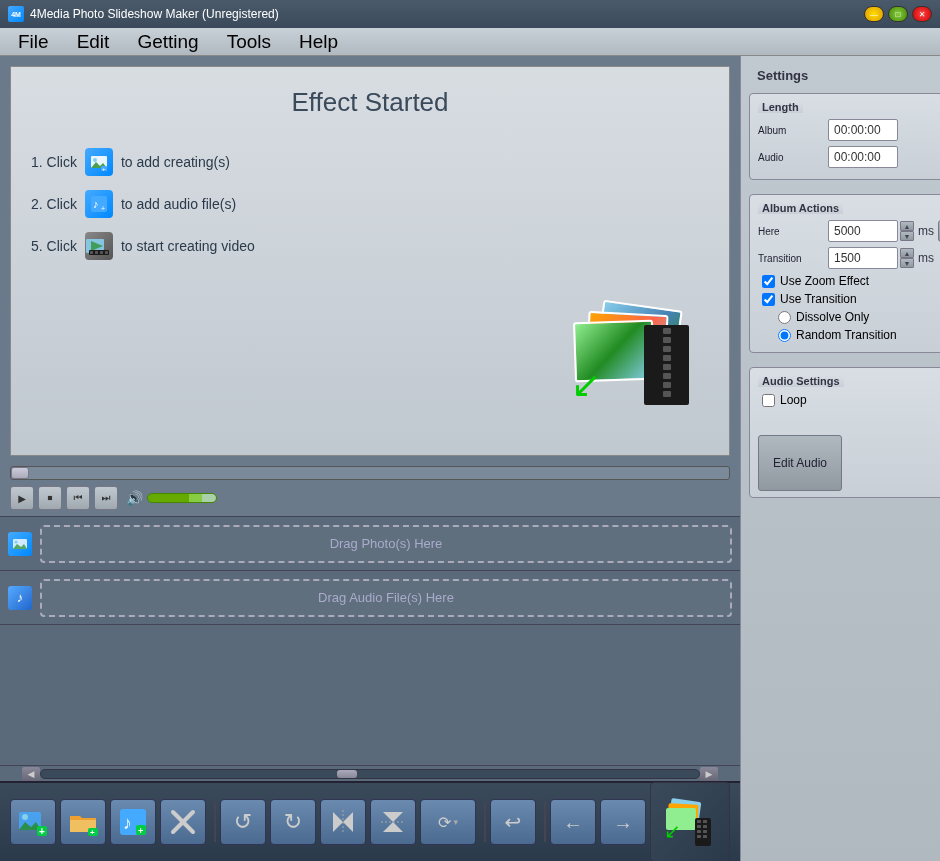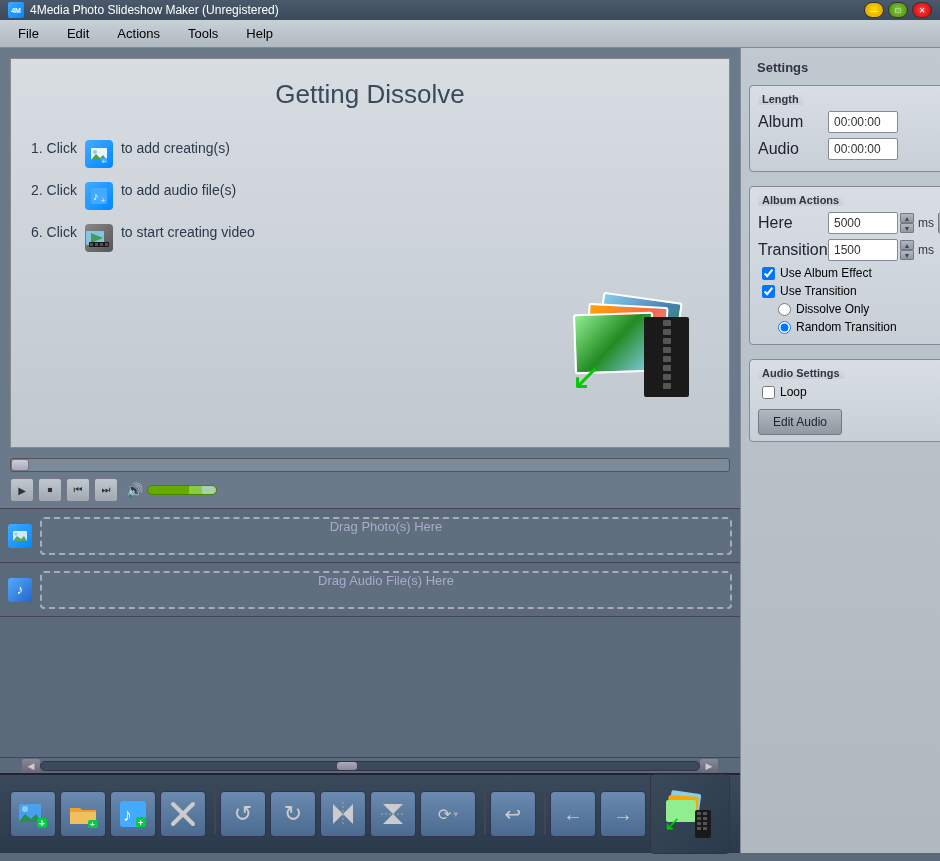--- a/index.html
+++ b/index.html
@@ -9,21 +9,21 @@
       background: #5a6a7a;
       width: 940px;
       height: 861px;
       overflow: hidden;
       color: #000;
     }
 
     
     #title-bar {
       background: linear-gradient(to bottom, #4a5a6a, #3a4a5a);
-      height: 20px;
+      height: 28px;
       display: flex;
       align-items: center;
       padding: 0 8px;
       color: #fff;
       font-size: 12px;
     }
     #title-bar .app-icon {
       width: 16px; height: 16px; margin-right: 6px;
       background: linear-gradient(135deg, #4af, #08f);
       border-radius: 2px;
@@ -49,21 +49,21 @@
       background: linear-gradient(to bottom, #c8d0d8, #b0b8c0);
       height: 28px;
       display: flex;
       align-items: center;
       padding: 0 4px;
       border-bottom: 1px solid #888;
     }
     .menu-item {
       padding: 4px 14px;
       cursor: pointer;
-      font-size: 13px;
+      font-size: 19px;
       color: #000;
       border-radius: 3px;
     }
 
     
     #main {
       display: flex;
       height: calc(861px - 28px - 28px);
     }
 
@@ -92,20 +92,21 @@
     #preview-title {
       font-size: 26px;
       color: #3a4a5a;
       font-weight: normal;
       width: 100%;
       text-align: center;
       margin-bottom: 30px;
     }
     .step-row {
       display: flex;
+      align-items: center;
       margin-bottom: 14px;
       font-size: 14px;
       color: #2a3a4a;
     }
     .step-icon {
       width: 28px; height: 28px;
       border-radius: 4px;
       margin: 0 8px;
       display: flex; align-items: center; justify-content: center;
       font-size: 14px;
@@ -235,21 +236,21 @@
       color: #fff; font-size: 12px;
       margin-right: 8px;
       flex-shrink: 0;
     }
     .timeline-icon.audio-tl { background: linear-gradient(135deg, #55aaff, #2266cc); }
     .drop-zone {
       flex: 1;
       border: 2px dashed #aab;
       border-radius: 4px;
       height: 38px;
-      display: flex; justify-content: center;
+      display: flex; align-items: center; justify-content: center;
       color: #aac;
       font-size: 13px;
       background: rgba(200,210,220,0.05);
     }
     #h-scrollbar {
       height: 16px;
       background: #5a6a7a;
       display: flex;
       align-items: center;
       padding: 0 22px;
@@ -335,21 +336,21 @@
       margin-top: -4px;
       display: inline-block;
     }
     .field-row {
       display: flex;
       align-items: center;
       margin-bottom: 5px;
     }
     .field-label {
       width: 70px;
-      font-size: 16px;
+      font-size: 10px;
       color: #223;
     }
     .field-input {
       background: #fff;
       border: 1px solid #889;
       border-radius: 2px;
       padding: 2px 5px;
       font-size: 12px;
       width: 70px;
       color: #333;
@@ -402,25 +403,25 @@
       margin-bottom: 4px;
       padding-left: 20px;
     }
     .radio-row input[type=radio] {
       margin-right: 5px;
     }
     .edit-audio-btn {
       background: linear-gradient(to bottom, #b0b8c0, #9098a0);
       border: 1px solid #778;
       border-radius: 3px;
-      padding: 5px 14px;
+      padding: 20px 14px;
       cursor: pointer;
       font-size: 12px;
       color: #223;
-      margin-top: 6px;
+      margin-top: 24px;
       display: inline-block;
     }
 
     
     #render-area {
       width: 80px; height: 80px;
       background: linear-gradient(135deg, #3a4a5a, #2a3a4a);
       border: 1px solid #334;
       border-radius: 4px;
       margin-left: auto;
@@ -451,31 +452,31 @@
   </div>
   <span class="title-text">4Media Photo Slideshow Maker (Unregistered)</span>
   <div class="win-btn minimize">—</div>
   <div class="win-btn maximize">□</div>
   <div class="win-btn close">✕</div>
 </div>
 
 <div id="menu-bar">
   <div class="menu-item">File</div>
   <div class="menu-item">Edit</div>
-  <div class="menu-item">Actions</div>
+  <div class="menu-item">Getting</div>
   <div class="menu-item">Tools</div>
   <div class="menu-item">Help</div>
 </div>
 
 <div id="main">
 
   <div id="left-panel">
 
     <div id="preview">
-      <div id="preview-title">Getting Dissolve</div>
+      <div id="preview-title">Effect Started</div>
 
       <div class="step-row">
         <span>1. Click</span>
         <div class="step-icon photo">
           <svg width="18" height="18" viewBox="0 0 18 18" fill="none">
             <rect width="16" height="12" x="1" y="3" rx="1" fill="#fff" opacity="0.9"></rect>
             <circle cx="5" cy="7" r="2" fill="#87CEEB"></circle>
             <polygon points="1,15 6,9 10,13 13,10 17,15" fill="#228B22" opacity="0.8"></polygon>
             <rect x="11" y="13" width="6" height="6" rx="1" fill="#4af"></rect>
             <text x="12" y="18" font-size="6" fill="#fff">+</text>
@@ -490,21 +491,21 @@
           <svg width="18" height="18" viewBox="0 0 18 18" fill="none">
             <rect width="16" height="16" x="1" y="1" rx="2" fill="#4af"></rect>
             <text x="3" y="13" font-size="11" fill="#fff">♪</text>
             <text x="11" y="16" font-size="7" fill="#fff">+</text>
           </svg>
         </div>
         <span>to add audio file(s)</span>
       </div>
 
       <div class="step-row">
-        <span>6. Click</span>
+        <span>5. Click</span>
         <div class="step-icon video">
           <svg width="28" height="20" viewBox="0 0 28 20" fill="none">
             <rect width="18" height="14" x="1" y="3" rx="1" fill="#87CEEB" opacity="0.9"></rect>
             <polygon points="6,5 6,15 18,10" fill="#228B22" opacity="0.7"></polygon>
             <rect x="4" y="14" width="20" height="5" rx="1" fill="#1a1a1a"></rect>
             <rect x="5" y="15" width="3" height="3" rx="0.5" fill="#555"></rect>
             <rect x="10" y="15" width="3" height="3" rx="0.5" fill="#555"></rect>
             <rect x="15" y="15" width="3" height="3" rx="0.5" fill="#555"></rect>
             <rect x="20" y="15" width="3" height="3" rx="0.5" fill="#555"></rect>
           </svg>
@@ -718,21 +719,21 @@
         <input type="text" class="field-input" value="1500" style="">
         <div class="spin-btn-group">
           <div class="spin-btn">▲</div>
           <div class="spin-btn">▼</div>
         </div>
         <span class="ms-label">ms</span>
       </div>
 
       <div class="checkbox-row">
         <input type="checkbox" checked="" style="">
-        <span>Use Album Effect</span>
+        <span>Use Zoom Effect</span>
       </div>
       <div class="checkbox-row">
         <input type="checkbox" checked="" style="">
         <span>Use Transition</span>
       </div>
       <div class="radio-row">
         <input type="radio" name="transition-type" style="">
         <span>Dissolve Only</span>
       </div>
       <div class="radio-row">

